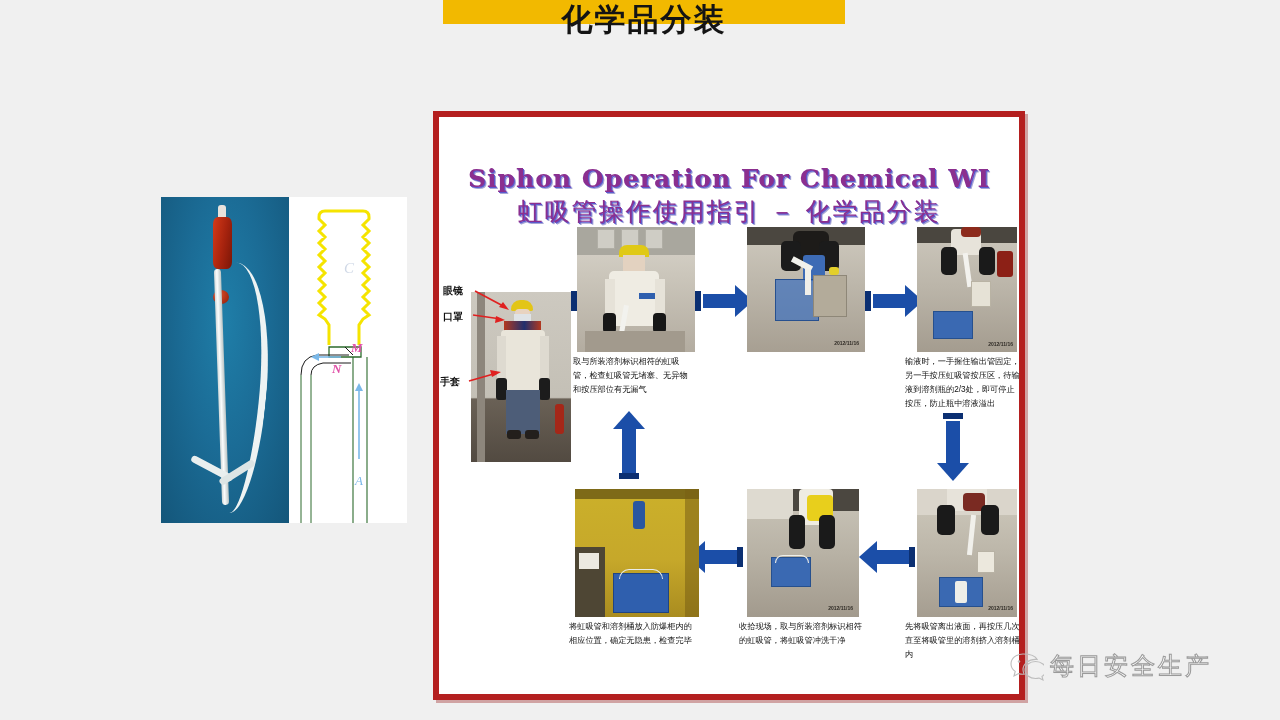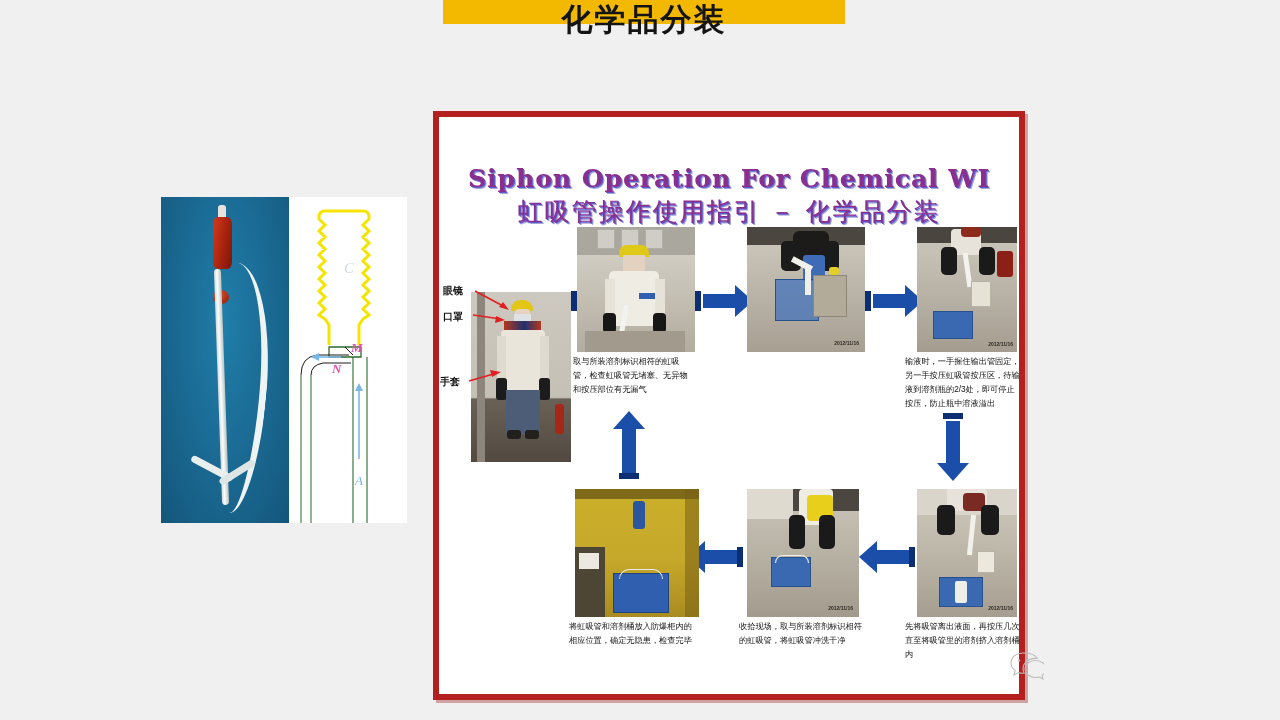--- a/index.html
+++ b/index.html
@@ -377,13 +377,14 @@
     <path d="M13 3 C6 3 1 7.5 1 13 c0 3 1.6 5.7 4.2 7.4 L4 25 l4.6-2.4
              c1.4.4 2.9.6 4.4.6 .4 0 .8 0 1.2-.05
              C13.4 21.6 13 20.2 13 18.8 13 13 18.6 8.4 25.4 8.4 c.6 0 1.2 0 1.8.1
              C25.6 5.3 19.9 3 13 3 z" fill="none" stroke="#bdbdbd" stroke-width="1.1"></path>
     <circle cx="9" cy="10.5" r="1.2" fill="#bdbdbd"></circle>
     <circle cx="17" cy="10.5" r="1.2" fill="#bdbdbd"></circle>
     <path d="M25.5 10.5 C19.7 10.5 15 14.3 15 19 c0 4.7 4.7 8.5 10.5 8.5
              1.3 0 2.5-.2 3.6-.5 L33 29 l-1-3.6 C34.3 23.9 36 21.6 36 19
              c0-4.7-4.7-8.5-10.5-8.5 z" fill="none" stroke="#bdbdbd" stroke-width="1.1"></path>
   </svg>
+  <span id="wm-text">每日安全生产</span>
 </div>
 
 </body></html>

